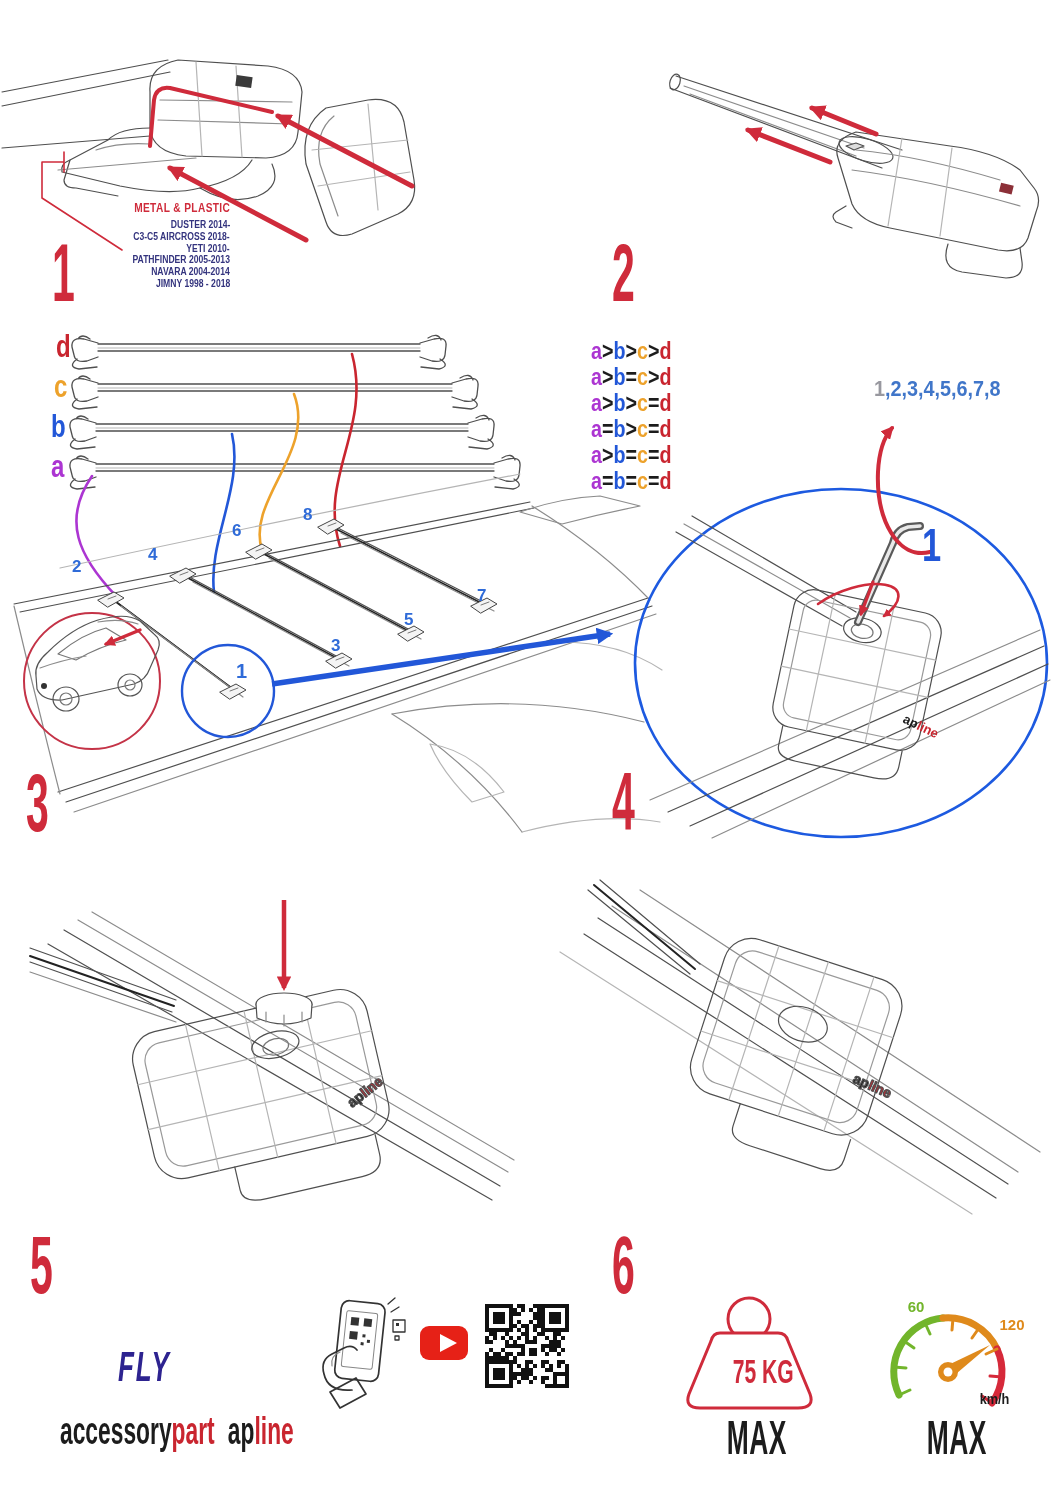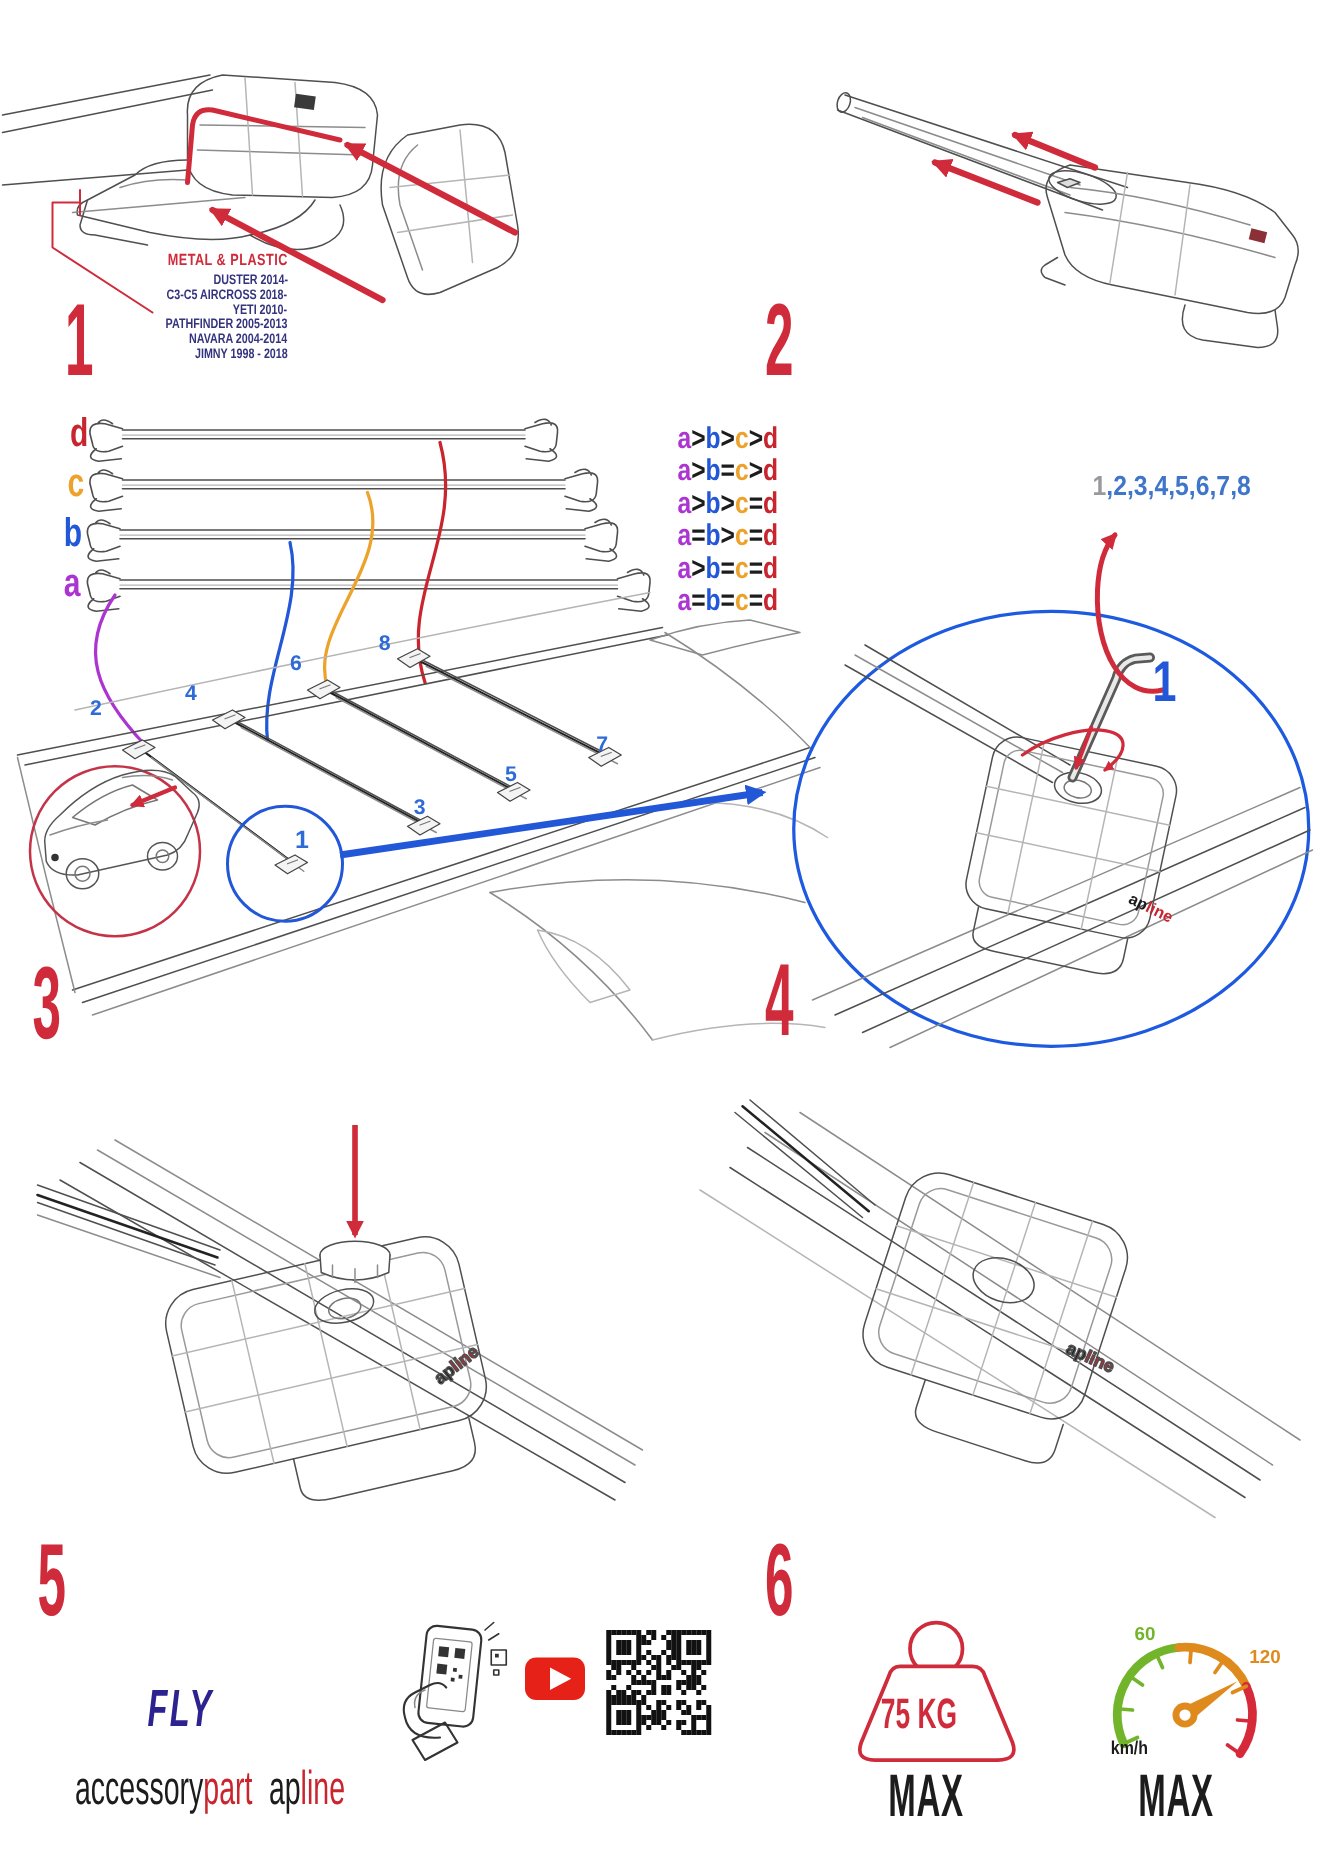--- a/index.html
+++ b/index.html
@@ -12,25 +12,25 @@
   .stepnum{font-size:82px;font-weight:bold;line-height:.85;}
   .rule{position:absolute;left:0;width:1061px;height:4px;}
   .modelblock{left:18px;top:200px;width:212px;text-align:right;}
   .mhead{font-size:13px;font-weight:bold;letter-spacing:.5px;margin-bottom:4px;}
   .mline{font-size:11px;font-weight:bold;line-height:11.8px;}
   .barlabel{font-size:32px;font-weight:bold;line-height:1;}
   .cmp-row{height:26px;font-size:24px;font-weight:bold;line-height:26px;}
   .seq{font-size:22px;font-weight:bold;}
   .callout1{font-size:46px;font-weight:bold;line-height:1;}
   .brandfly{font-size:42px;font-weight:bold;letter-spacing:3px;line-height:1;font-style:italic;}
-  .makerline{font-size:38px;font-weight:normal;line-height:1;}
+  .makerline{font-size:38px;font-weight:bold;line-height:1;}
   .kg{font-size:34px;font-weight:bold;}
   .maxlbl{font-size:48px;font-weight:bold;letter-spacing:1px;}
   .kmh{font-size:15px;font-weight:bold;}
-  .ctr{text-align:left;}
+  .ctr{text-align:right;}
   svg text{font-family:"Liberation Sans",sans-serif;}
 </style>
 </head>
 <body>
 
 <div id="page">
 
   <svg class="abs" style="left:0;top:0" width="1061" height="1500" viewBox="0 0 1061 1500">
     <defs>
       <marker id="mr" viewBox="0 0 10 10" refX="8" refY="5" markerWidth="3.2" markerHeight="3.2" orient="auto-start-reverse">
@@ -599,21 +599,21 @@
     <div class="mline"><span class="cn cnr" style="--sx: .78; color: rgb(52, 52, 126);">PATHFINDER 2005-2013</span></div>
     <div class="mline"><span class="cn cnr" style="--sx: .78; color: rgb(52, 52, 126);">NAVARA 2004-2014</span></div>
     <div class="mline"><span class="cn cnr" style="--sx: .78; color: rgb(52, 52, 126);">JIMNY 1998 - 2018</span></div>
   </div>
 
   <div class="abs barlabel" style="left:56px;top:330px"><span class="cn" style="--sx: .75; color: rgb(201, 37, 47);">d</span></div>
   <div class="abs barlabel" style="left:54px;top:370px"><span class="cn" style="--sx: .75; color: rgb(237, 162, 43);">c</span></div>
   <div class="abs barlabel" style="left:51px;top:410px"><span class="cn" style="--sx: .75; color: rgb(34, 87, 216);">b</span></div>
   <div class="abs barlabel" style="left:51px;top:450px"><span class="cn" style="--sx: .75; color: rgb(172, 53, 210);">a</span></div>
 
-  <div class="abs" style="left:542px;top:338px">
+  <div class="abs" style="left:591px;top:338px">
       <div class="cmp-row"><span class="cn" style="--sx: 0.82;"><span style="color: rgb(172, 53, 210);">a</span><span style="color: rgb(28, 28, 28);">&gt;</span><span style="color: rgb(34, 87, 216);">b</span><span style="color: rgb(28, 28, 28);">&gt;</span><span style="color: rgb(237, 162, 43);">c</span><span style="color: rgb(28, 28, 28);">&gt;</span><span style="color: rgb(201, 37, 47);">d</span></span></div>
       <div class="cmp-row"><span class="cn" style="--sx: 0.82;"><span style="color: rgb(172, 53, 210);">a</span><span style="color: rgb(28, 28, 28);">&gt;</span><span style="color: rgb(34, 87, 216);">b</span><span style="color: rgb(28, 28, 28);">=</span><span style="color: rgb(237, 162, 43);">c</span><span style="color: rgb(28, 28, 28);">&gt;</span><span style="color: rgb(201, 37, 47);">d</span></span></div>
       <div class="cmp-row"><span class="cn" style="--sx: 0.82;"><span style="color: rgb(172, 53, 210);">a</span><span style="color: rgb(28, 28, 28);">&gt;</span><span style="color: rgb(34, 87, 216);">b</span><span style="color: rgb(28, 28, 28);">&gt;</span><span style="color: rgb(237, 162, 43);">c</span><span style="color: rgb(28, 28, 28);">=</span><span style="color: rgb(201, 37, 47);">d</span></span></div>
       <div class="cmp-row"><span class="cn" style="--sx: 0.82;"><span style="color: rgb(172, 53, 210);">a</span><span style="color: rgb(28, 28, 28);">=</span><span style="color: rgb(34, 87, 216);">b</span><span style="color: rgb(28, 28, 28);">&gt;</span><span style="color: rgb(237, 162, 43);">c</span><span style="color: rgb(28, 28, 28);">=</span><span style="color: rgb(201, 37, 47);">d</span></span></div>
       <div class="cmp-row"><span class="cn" style="--sx: 0.82;"><span style="color: rgb(172, 53, 210);">a</span><span style="color: rgb(28, 28, 28);">&gt;</span><span style="color: rgb(34, 87, 216);">b</span><span style="color: rgb(28, 28, 28);">=</span><span style="color: rgb(237, 162, 43);">c</span><span style="color: rgb(28, 28, 28);">=</span><span style="color: rgb(201, 37, 47);">d</span></span></div>
       <div class="cmp-row"><span class="cn" style="--sx: 0.82;"><span style="color: rgb(172, 53, 210);">a</span><span style="color: rgb(28, 28, 28);">=</span><span style="color: rgb(34, 87, 216);">b</span><span style="color: rgb(28, 28, 28);">=</span><span style="color: rgb(237, 162, 43);">c</span><span style="color: rgb(28, 28, 28);">=</span><span style="color: rgb(201, 37, 47);">d</span></span></div>
     </div>
 
   <div class="abs seq" style="left:874px;top:376px"><span class="cn" style="--sx:.9"><span style="color: rgb(152, 152, 159);">1</span><span style="color: rgb(64, 118, 201);">,2,3,4,5,6,7,8</span></span></div>
 

